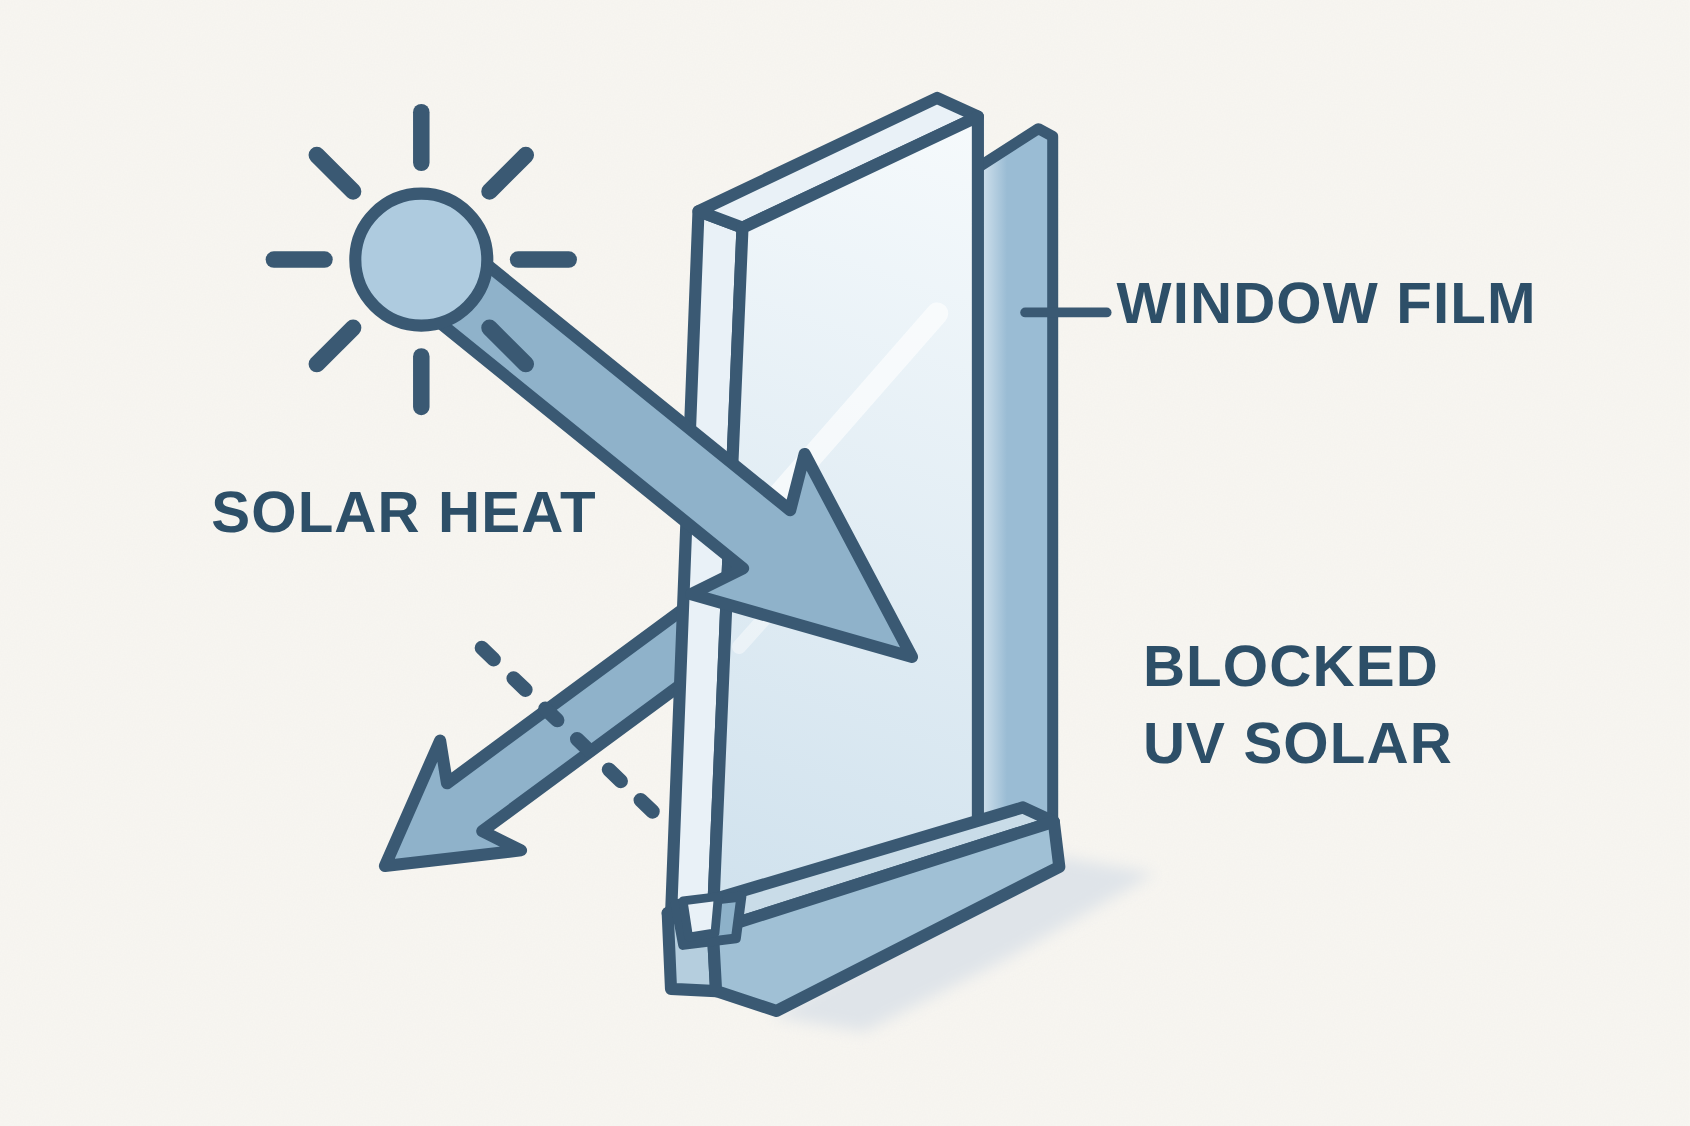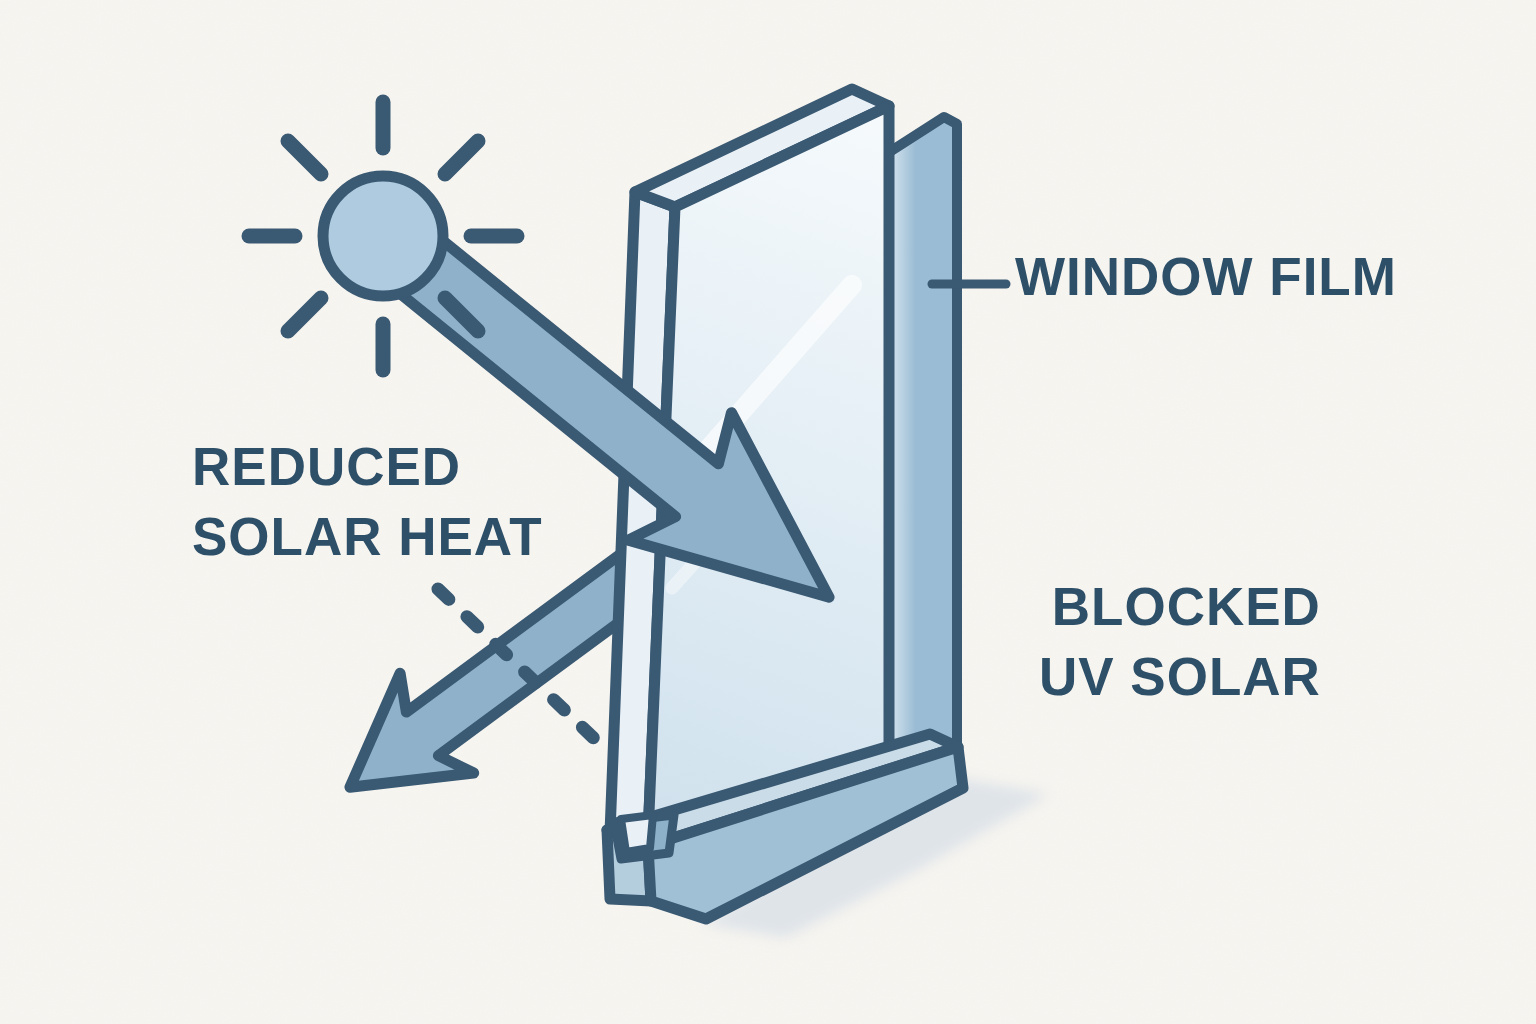--- a/index.html
+++ b/index.html
@@ -113,22 +113,21 @@
     <path d="M 438 589 L 604 748" class="o" stroke-width="13" fill="none" stroke-dasharray="15 25"></path>
 
     <line x1="932" y1="284" x2="1006" y2="284" class="o" stroke-width="9"></line>
   </svg>
 
   <div class="label" style="left:1015px;top:242px;">
     <div>WINDOW FILM</div>
   </div>
 
   <div class="label" style="left:192px;top:432px;">
-    <div>REDUCED</div>
     <div>SOLAR HEAT</div>
   </div>
 
-  <div class="label" style="left:1039px;top:572px;text-align:right;">
+  <div class="label" style="left:1039px;top:572px;">
     <div>BLOCKED</div>
     <div>UV SOLAR</div>
   </div>
 
 </div>
 
 </body></html>

